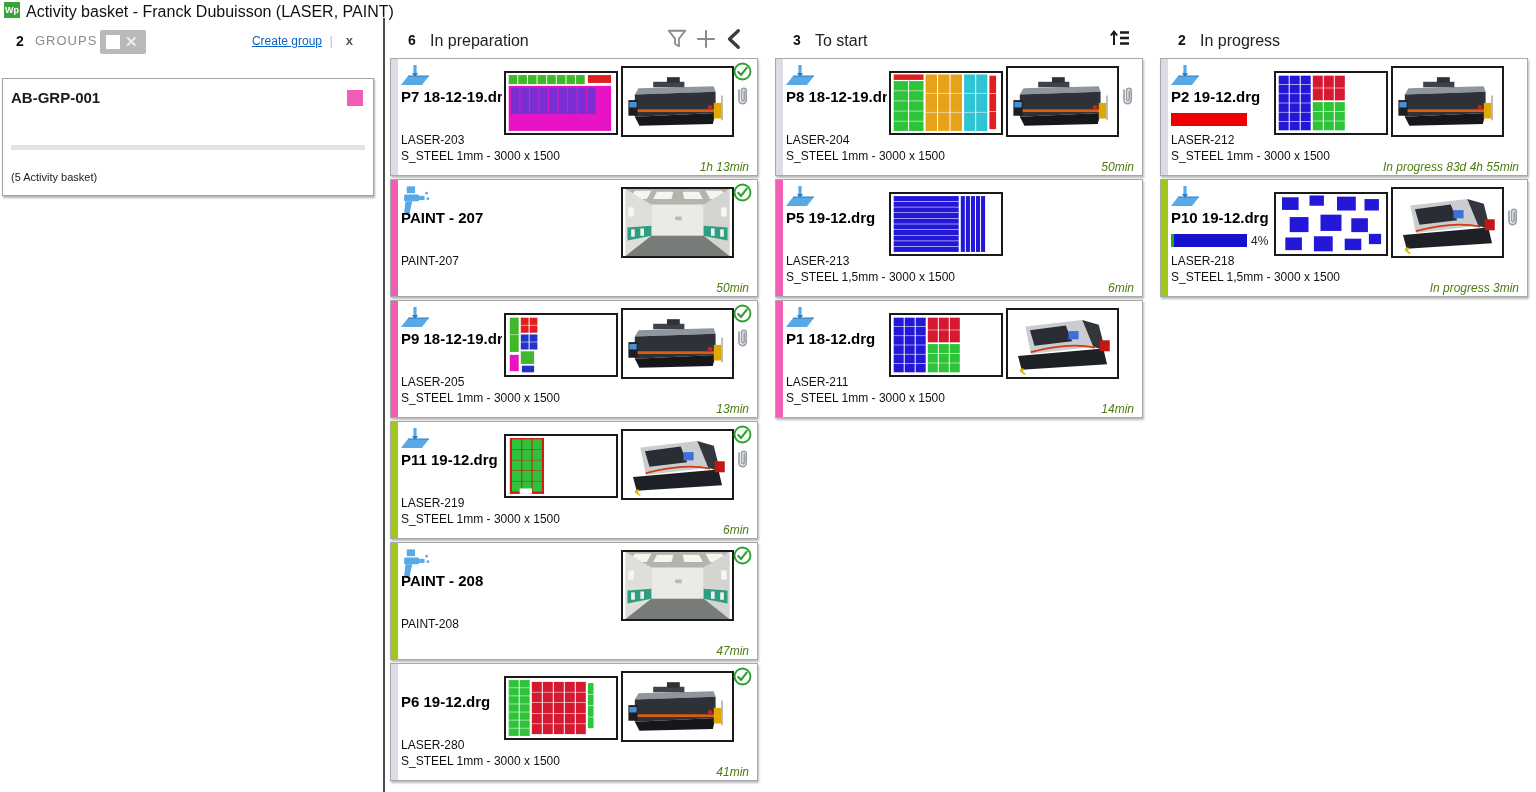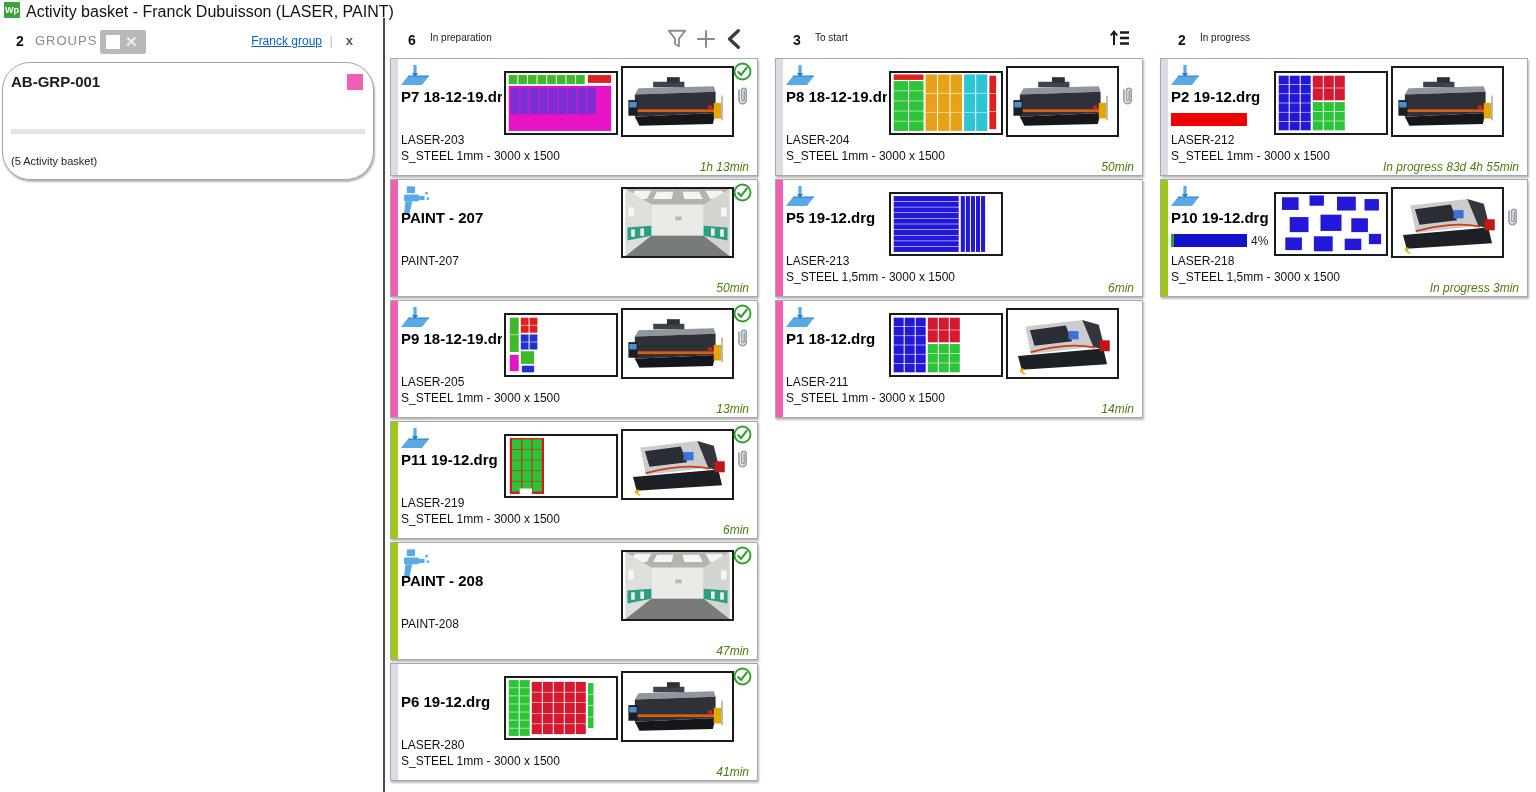--- a/index.html
+++ b/index.html
@@ -21,34 +21,34 @@
                border-radius:2px; display:flex; align-items:center; }
   .sb-toggle .sq { width:14px; height:14px; background:#fff; margin-left:6px; }
   .sb-toggle .tx { color:#ececec; font-size:15px; font-weight:bold; margin-left:5px; line-height:22px; }
   .sb-create { position:absolute; right:55px; top:6px; font-size:12px; color:#0a62c4;
                text-decoration:underline; cursor:pointer; }
   .sb-sep { position:absolute; right:44px; top:5px; font-size:13px; color:#c0c0c0; }
   .sb-close { position:absolute; right:24px; top:5px; font-size:13px; color:#555; font-weight:bold; cursor:pointer; }
 
   .group-card { position:relative; width:372px; height:118px; margin:0 0 2px 2px; background:#fff;
                 border:1px solid #a3a3a3; box-shadow:1px 2px 2px rgba(0,0,0,.3); }
-  .group-card:first-child { margin-top:0;border-radius:28px; }
+  .group-card:first-child { margin-top:16px; }
   .groups-wrap { position:absolute; left:0; top:42px; }
   .g-name { position:absolute; left:8px; top:10px; font-size:15px; font-weight:bold; }
   .g-square { position:absolute; right:10px; top:11px; width:16px; height:16px; }
   .g-track { position:absolute; left:8px; right:8px; top:66px; height:5px; background:#e3e3e3; }
   .g-count { position:absolute; left:8px; bottom:12px; font-size:11px; color:#222; }
 
   .v-divider { position:absolute; left:383px; top:18px; width:2px; bottom:0; background:#4c4c4c; }
 
   
   .column { position:absolute; top:22px; }
   .col-head { position:relative; height:36px; }
   .col-count { position:absolute; left:18px; top:10px; font-size:14px; font-weight:bold; color:#111; }
-  .col-title { position:absolute; left:40px; top:10px; font-size:10px; color:#222; }
+  .col-title { position:absolute; left:40px; top:10px; font-size:16px; color:#222; }
   .col-icons { position:absolute; right:12px; top:6px; display:flex; gap:7px; }
   .col-icons .hicon { width:22px; height:22px; cursor:pointer; }
 
   
   .job-card { position:relative; width:368px; height:118px; margin-bottom:3px; background:#fff;
               border:1px solid #a8a8a8; box-shadow:1px 2px 2px rgba(0,0,0,.28); cursor:pointer; }
   .bar { position:absolute; left:0; top:0; width:7px; height:100%; }
   .type-icon { position:absolute; left:9px; top:5px; width:30px; height:24px; }
   .job-title { position:absolute; left:10px; top:29px; font-size:15px; font-weight:bold;
                white-space:nowrap; overflow:hidden; color:#000; }
@@ -76,21 +76,21 @@
 </div>
 
 <div class="sidebar">
   <div class="sb-head">
     <span class="sb-count">2</span>
     <span class="sb-label">GROUPS</span>
     <span class="sb-toggle">
       <span class="sq"></span>
       <span class="tx">✕</span>
     </span>
-    <span class="sb-create">Franck group</span>
+    <span class="sb-create">Create group</span>
     <span class="sb-sep">|</span>
     <span class="sb-close">x</span>
   </div>
   <div class="groups-wrap" id="groups">
       <div class="group-card">
         <div class="g-name">AB-GRP-001</div>
         <div class="g-square" style="background: rgb(240, 95, 180);"></div>
         <div class="g-track"></div>
         <div class="g-count">(5 Activity basket)</div>
       </div>

